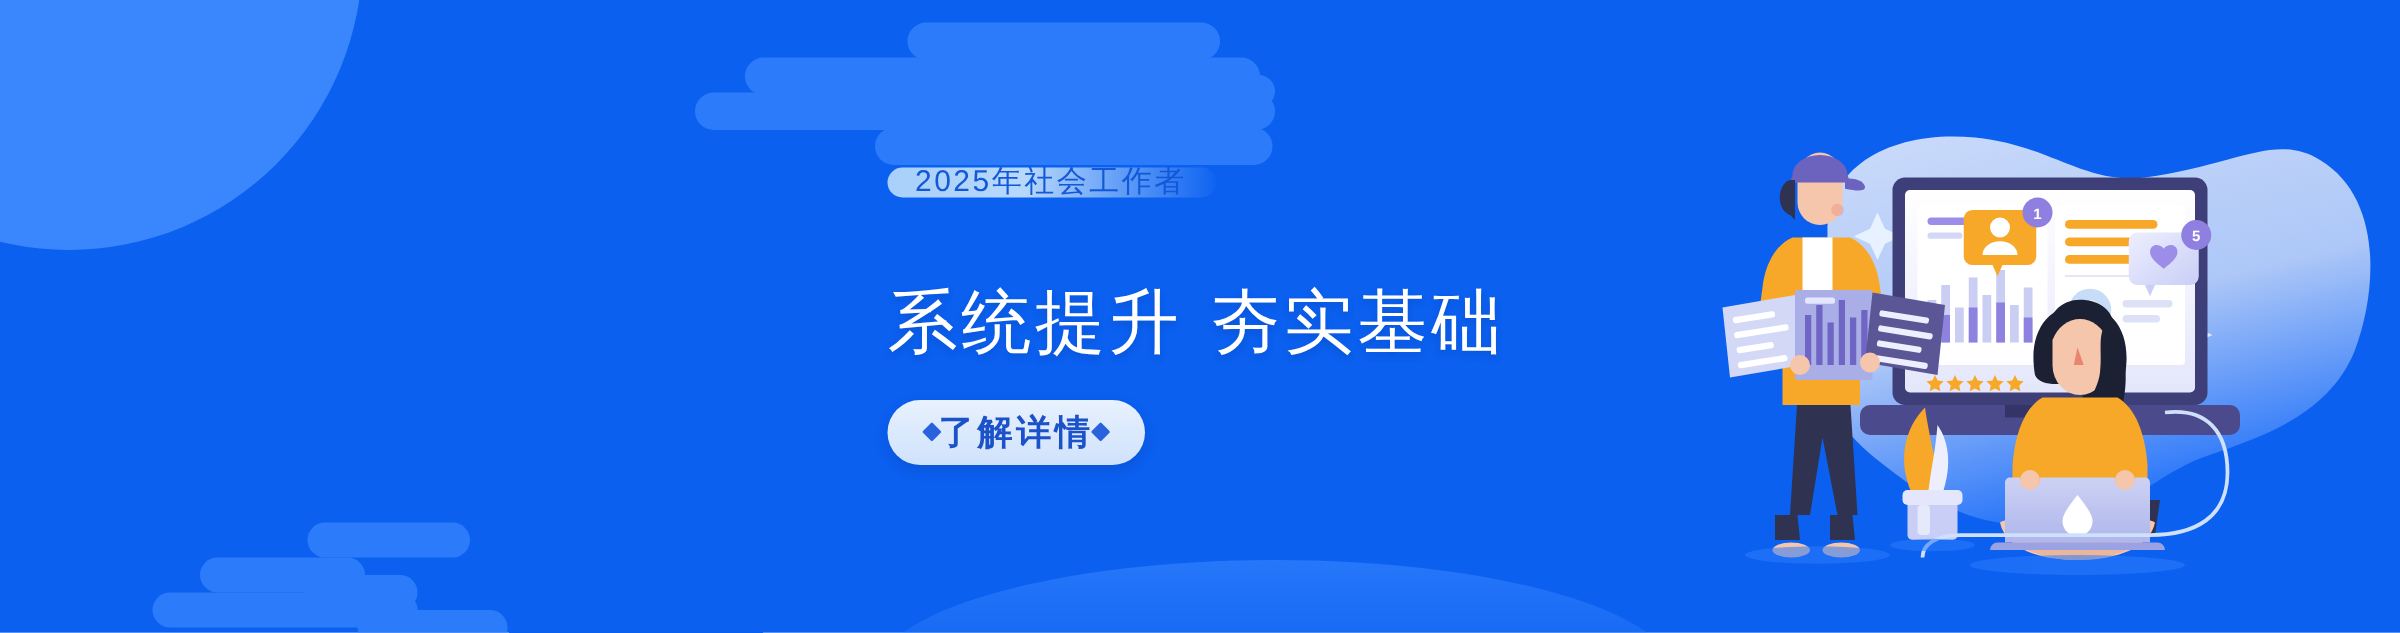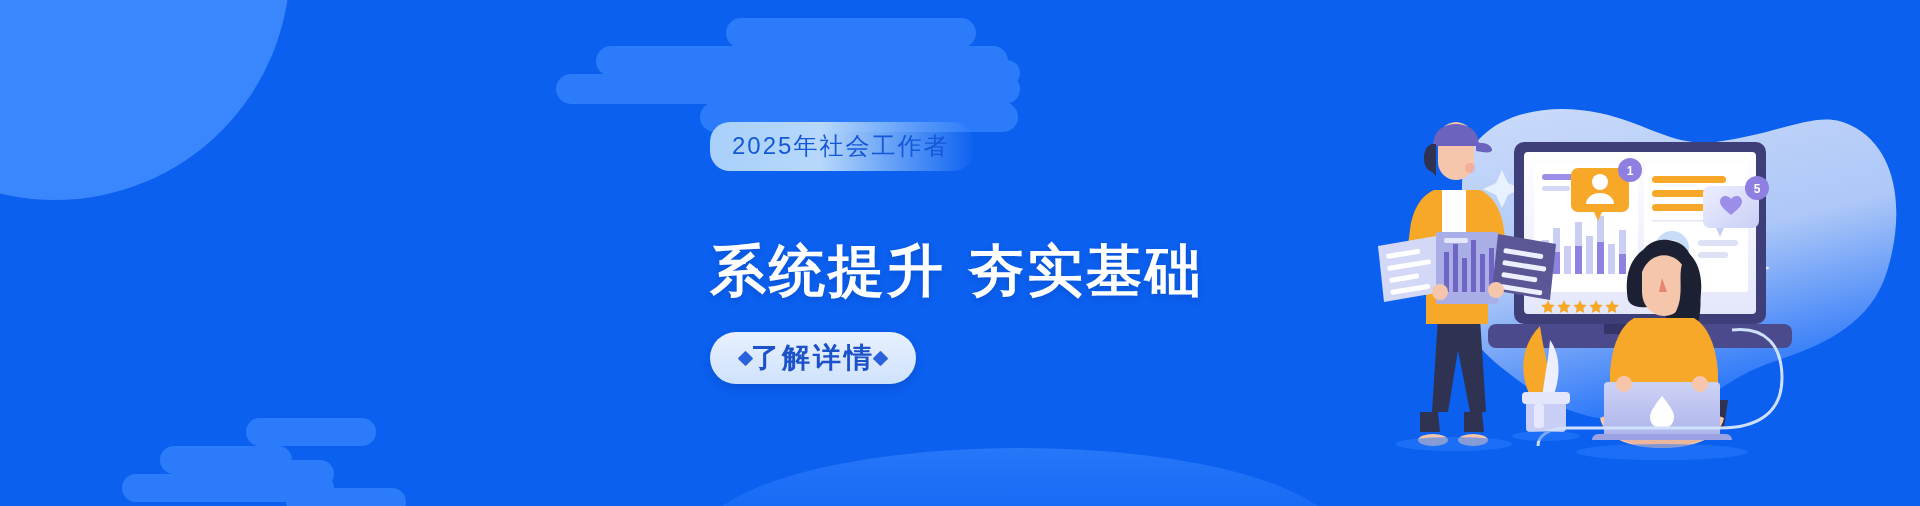--- a/index.html
+++ b/index.html
@@ -26,41 +26,40 @@
     height:506px;
     width:620px;
     display:flex;
     flex-direction:column;
     justify-content:center;
     z-index:5;
   }
 
   .badge{
     display:inline-flex;
-    align-items:center;
     align-self:flex-start;
-    height:49px;
+    height:24px;
     padding:0 24px 0 22px;
     border-radius:20px;
     background:linear-gradient(90deg,#A8D0FA 0%,#B7D8FB 42%,rgba(120,175,250,0.55) 80%,rgba(80,150,250,0.05) 100%);
     margin-bottom:22px;
   }
   .badge-text{
     font-size:24px;
     letter-spacing:2px;
     color:#1358D8;
     font-weight:500;
     white-space:nowrap;
     line-height:1;
   }
 
   .headline{
     color:#ffffff;
     font-size:56px;
-    font-weight:700;
+    font-weight:400;
     letter-spacing:3px;
     line-height:1.20;
     white-space:nowrap;
     text-shadow:0 3px 6px rgba(0,40,120,0.22);
     margin-top:44px;
   }
   .headline .gap{ display:inline-block; width:22px; }
 
   .cta{
     margin-top:28px;

